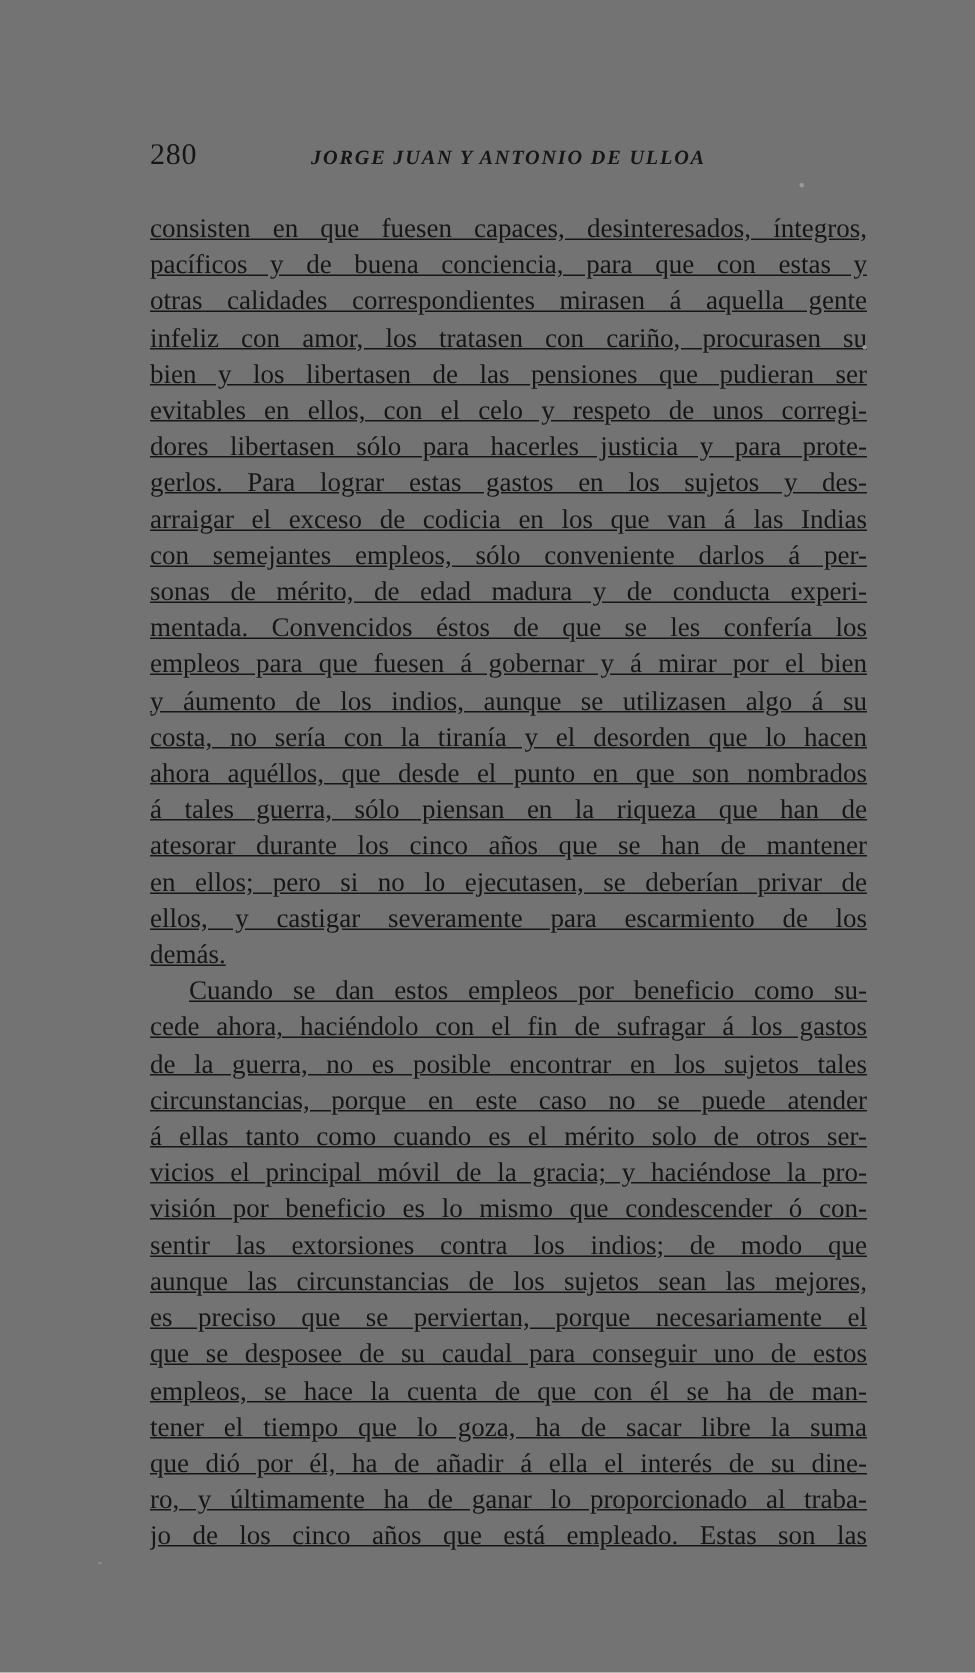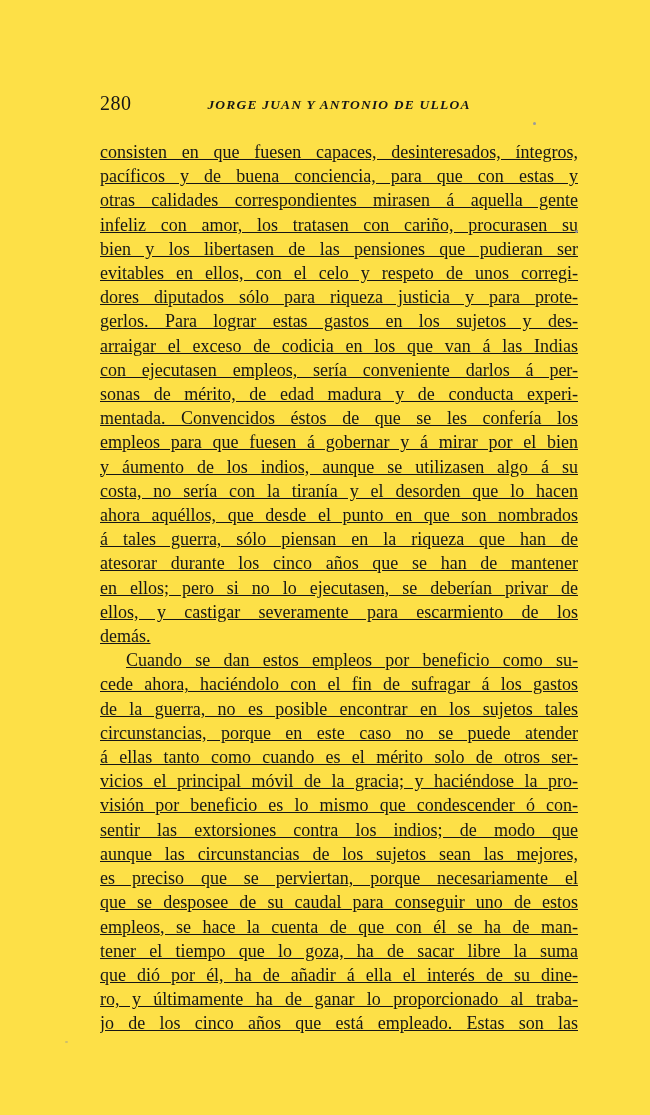--- a/index.html
+++ b/index.html
@@ -4,21 +4,21 @@
 <style>
   html, body {
     margin: 0;
     padding: 0;
     background: #e8e8e8;
   }
   .page {
     position: relative;
     width: 650px;
     height: 1115px;
-    background: #fde047;
+    background: #737373;
     font-family: "Liberation Serif", serif;
     color: #161616;
     overflow: hidden;
   }
   .page-header {
     position: absolute;
     top: 90px;
     left: 100px;
     width: 478px;
     height: 26px;
@@ -86,24 +86,24 @@
   </div>
 
   <div class="body-text" id="body-text">
       <div class="paragraph">
         <div class="text-line">consisten en que fuesen capaces, desinteresados, íntegros,</div>
         <div class="text-line">pacíficos y de buena conciencia, para que con estas y</div>
         <div class="text-line">otras calidades correspondientes mirasen á aquella gente</div>
         <div class="text-line">infeliz con amor, los tratasen con cariño, procurasen su</div>
         <div class="text-line">bien y los libertasen de las pensiones que pudieran ser</div>
         <div class="text-line">evitables en ellos, con el celo y respeto de unos corregi-</div>
-        <div class="text-line">dores diputados sólo para riqueza justicia y para prote-</div>
+        <div class="text-line">dores libertasen sólo para hacerles justicia y para prote-</div>
         <div class="text-line">gerlos. Para lograr estas gastos en los sujetos y des-</div>
         <div class="text-line">arraigar el exceso de codicia en los que van á las Indias</div>
-        <div class="text-line">con ejecutasen empleos, sería conveniente darlos á per-</div>
+        <div class="text-line">con semejantes empleos, sólo conveniente darlos á per-</div>
         <div class="text-line">sonas de mérito, de edad madura y de conducta experi-</div>
         <div class="text-line">mentada. Convencidos éstos de que se les confería los</div>
         <div class="text-line">empleos para que fuesen á gobernar y á mirar por el bien</div>
         <div class="text-line">y áumento de los indios, aunque se utilizasen algo á su</div>
         <div class="text-line">costa, no sería con la tiranía y el desorden que lo hacen</div>
         <div class="text-line">ahora aquéllos, que desde el punto en que son nombrados</div>
         <div class="text-line">á tales guerra, sólo piensan en la riqueza que han de</div>
         <div class="text-line">atesorar durante los cinco años que se han de mantener</div>
         <div class="text-line">en ellos; pero si no lo ejecutasen, se deberían privar de</div>
         <div class="text-line">ellos, y castigar severamente para escarmiento de los</div>

